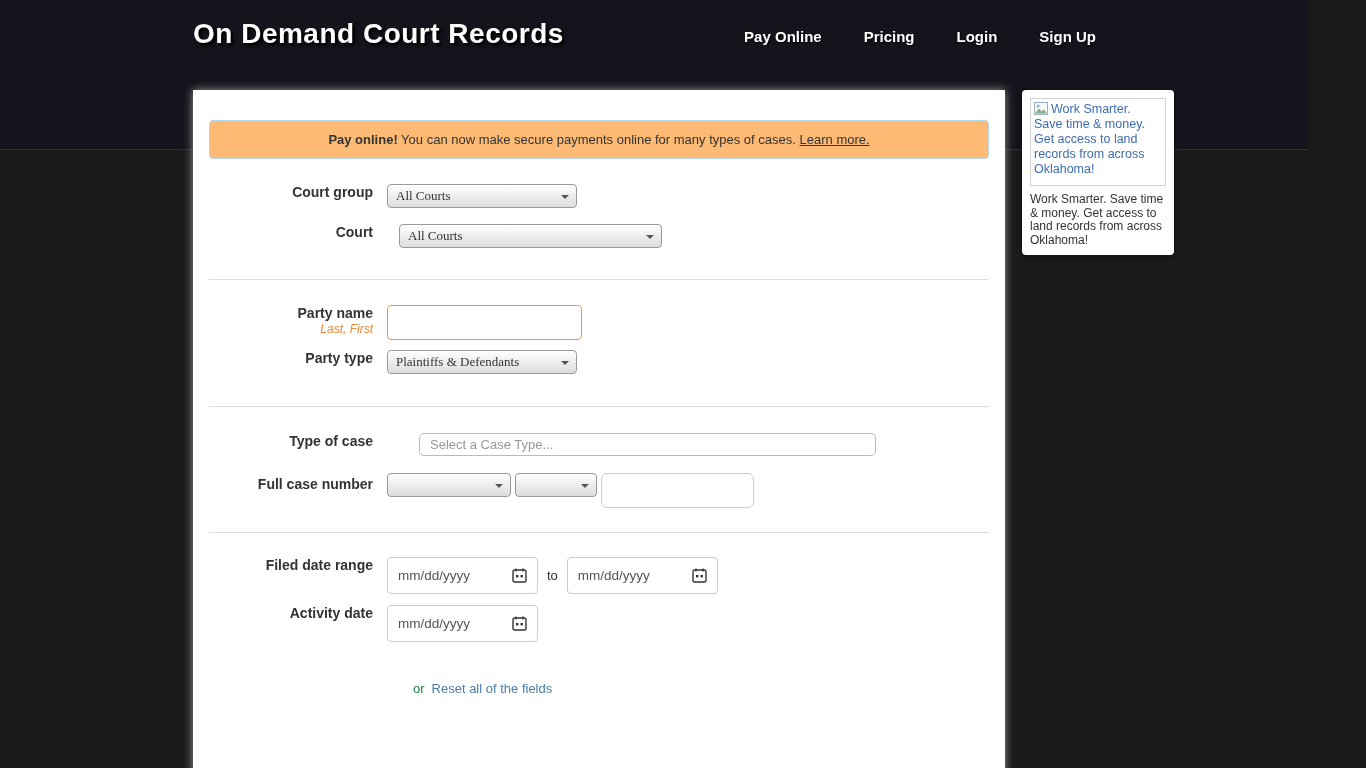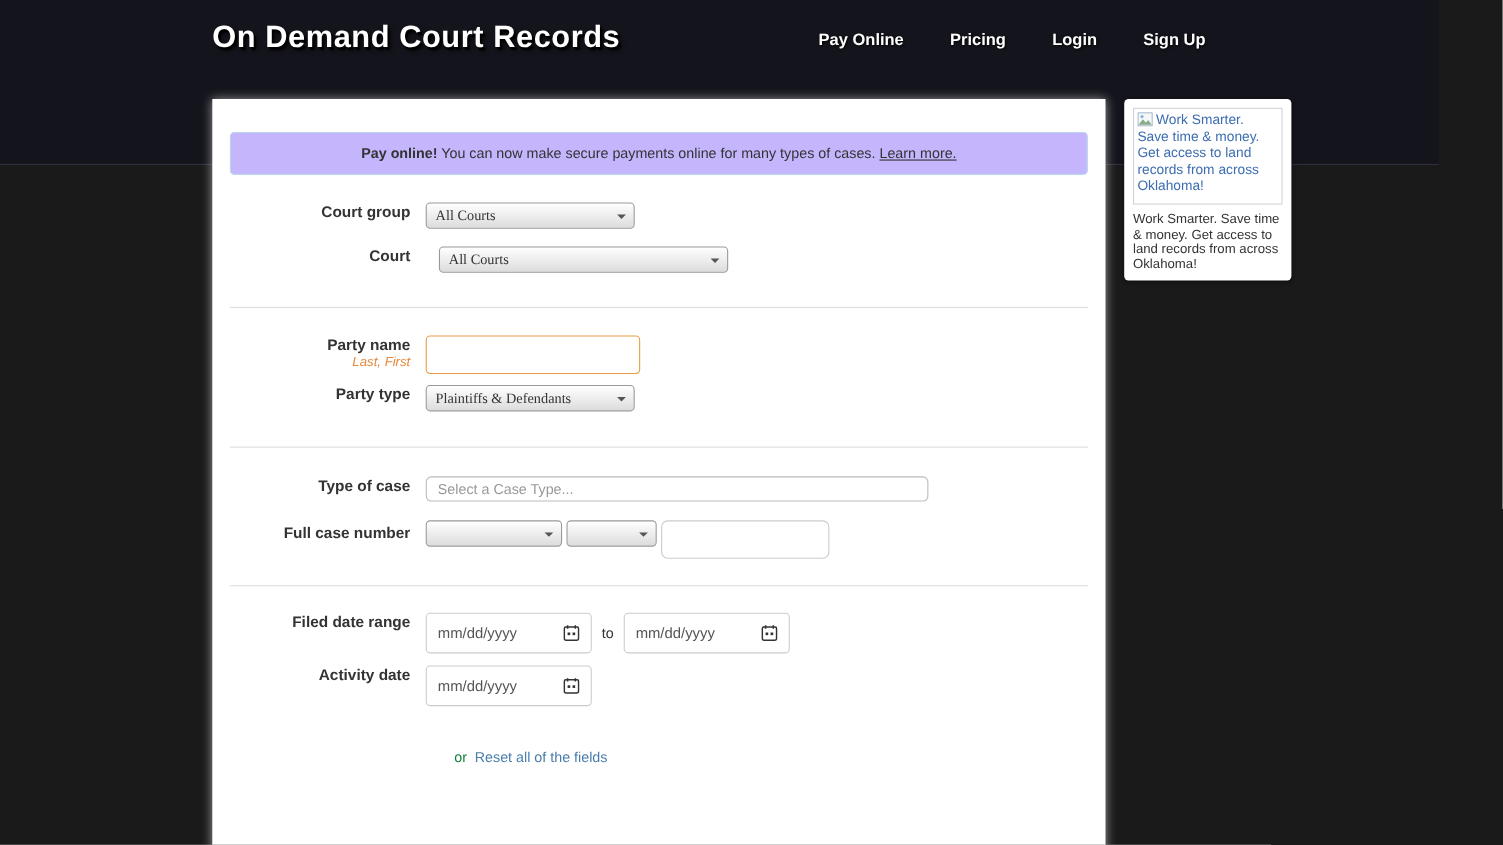--- a/index.html
+++ b/index.html
@@ -34,21 +34,21 @@
     position: absolute; left: 193px; top: 90px; width: 812px; min-height: 700px;
     background: #ffffff;
     box-shadow: 0 0 9px rgba(255,255,255,0.55);
   }
   .panel-title {
     text-align: center; color: #7b7b7b; font-size: 23px; font-weight: normal;
     letter-spacing: 0.5px; padding: 16px 10px 0 10px;
   }
   .alert {
     margin: 30px 16px 0 16px;
-    background: #c4b5fd; border: 1px solid #b9d7ea; border-radius: 4px;
+    background: #fdba74; border: 1px solid #b9d7ea; border-radius: 4px;
     padding: 11px 10px; text-align: center; font-size: 13px; color: #333;
   }
   .alert b { font-weight: bold; }
   .alert a { color: #333; text-decoration: underline; cursor: pointer; }
   .form { padding: 25px 16px 40px 16px; }
   .row { display: flex; margin-bottom: 16px; }
   .lblcol {
     width: 178px; text-align: right; padding-right: 14px; flex: 0 0 178px;
   }
   .lbl { font-size: 14px; font-weight: bold; color: #333; display: block; }
@@ -177,21 +177,21 @@
       </div>
       <div class="ctrl">
         <div class="sel w190">
           <span>Plaintiffs &amp; Defendants</span>
         </div>
       </div>
     </div>
 
     <hr class="divider" style="margin:32px 0 26px 0;">
 
-    <div class="row" style="margin-bottom:17px;">
+    <div class="row" style="margin-bottom:17px;gap:32px;">
       <div class="lblcol">
         <span class="lbl">Type of case</span>
       </div>
       <div class="ctrl">
         <div class="sel-white">
           <span>Select a Case Type...</span>
         </div>
       </div>
     </div>
 

